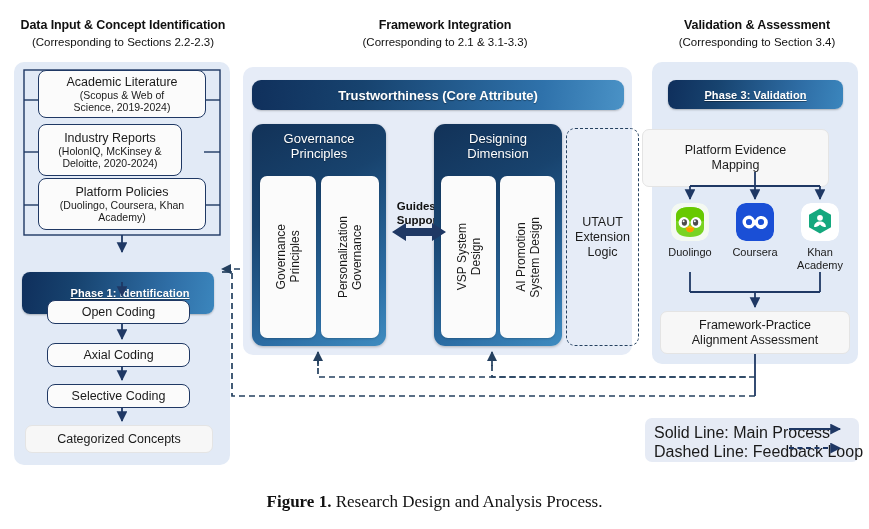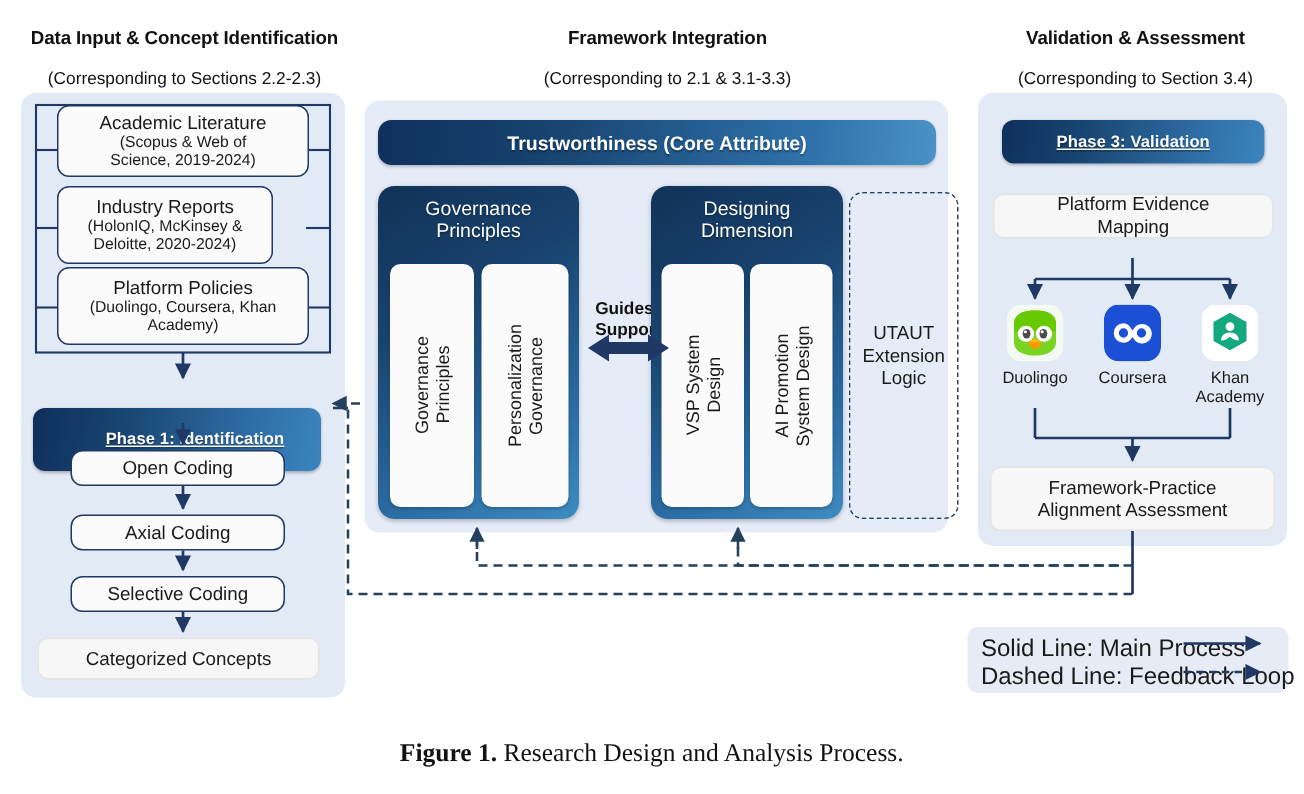--- a/index.html
+++ b/index.html
@@ -4,21 +4,21 @@
 <style>
   html,body{margin:0;padding:0;background:#ffffff;}
   body{width:869px;height:529px;position:relative;overflow:hidden;
        font-family:"Liberation Sans",sans-serif;color:#1a1a1a;}
 
   .fig{position:absolute;left:0;top:0;width:869px;height:529px;}
 
   
   .col-head{position:absolute;text-align:center;}
   .col-head .t1{font-size:12.5px;font-weight:bold;color:#111;letter-spacing:-.1px;white-space:nowrap;}
-  .col-head .t2{font-size:11.5px;color:#111;white-space:nowrap;margin-top:15px;}
+  .col-head .t2{font-size:11.5px;color:#111;white-space:nowrap;margin-top:4px;}
 
   
   .panel{position:absolute;border-radius:10px;}
   .panel-left{background:#e2eaf6;}
   .panel-mid{background:#e6ecf7;}
   .panel-right{background:#e2eaf6;}
 
   
   .wbox{position:absolute;background:#fbfbfb;border:1.4px solid #1f3864;border-radius:8px;
         display:flex;flex-direction:column;align-items:center;justify-content:center;
@@ -174,21 +174,21 @@
     <span style="white-space:pre-line;">AI Promotion
 System Design</span>
   </div>
 
   <div class="dashbox" style="left:566px;top:128px;width:73px;height:218px;white-space:pre-line;">UTAUT
 Extension
 Logic</div>
 
   <div class="phase" style="left:668px;top:80px;width:175px;height:29px;">Phase 3: Validation</div>
 
-  <div class="softbox" style="left:662px;top:129px;width:187px;height:30px;white-space:pre-line;">Platform Evidence
+  <div class="softbox" style="left:642px;top:129px;width:187px;height:58px;white-space:pre-line;">Platform Evidence
 Mapping</div>
 
   <div class="logo" style="left:671px;top:203px;">
     <svg viewBox="0 0 38 38" width="38" height="38">
       <rect x="0" y="0" width="38" height="38" rx="10" fill="#f4f9f2"></rect>
       <path d="M5 13c0-5 3.6-9 14-9s14 4 14 9v12c0 5-4.5 9-14 9S5 30 5 25z" fill="#79d321"></path>
       <path d="M5 13c0-5 3.6-9 14-9s14 4 14 9v5H5z" fill="#67c900"></path>
       <circle cx="13" cy="19.5" r="5.4" fill="#ffffff"></circle>
       <circle cx="25" cy="19.5" r="5.4" fill="#ffffff"></circle>
       <ellipse cx="13.4" cy="19.5" rx="2.6" ry="3.2" fill="#4b4b4b"></ellipse>

